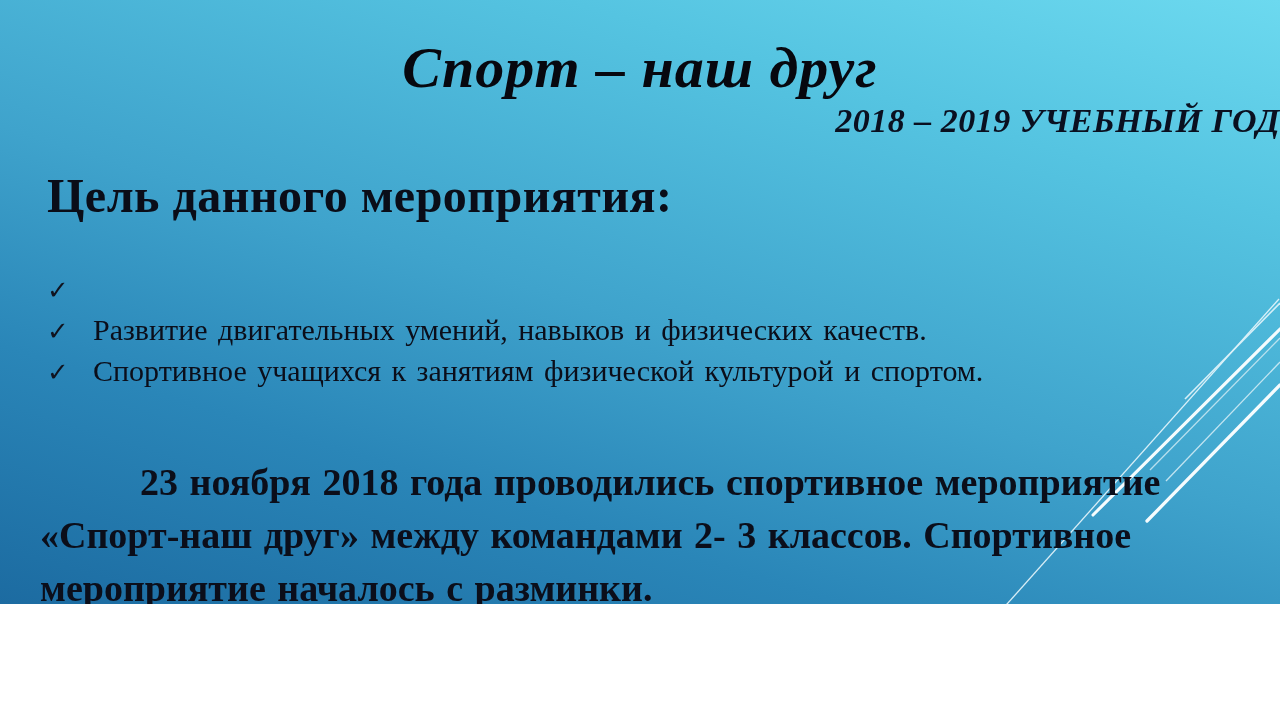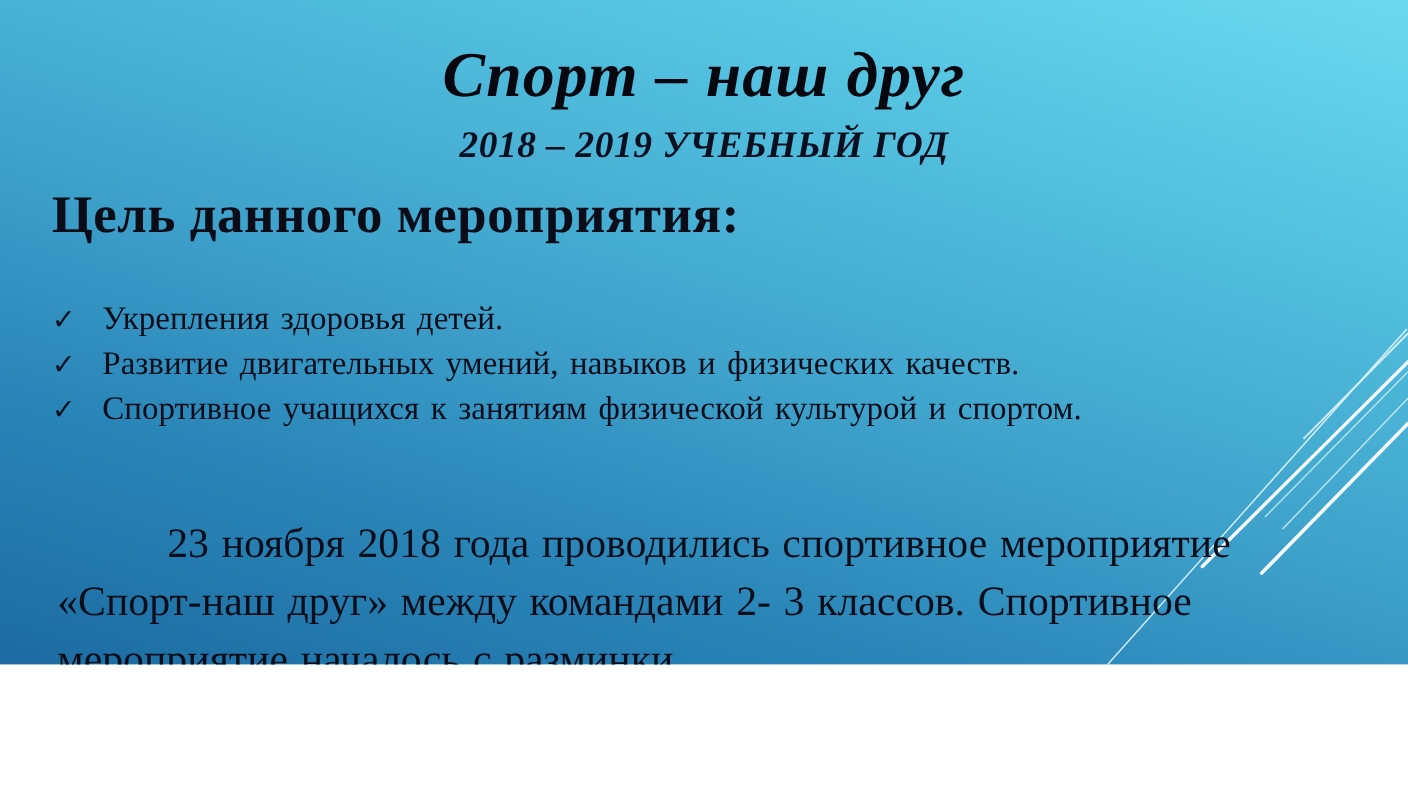--- a/index.html
+++ b/index.html
@@ -41,25 +41,25 @@
     margin: 0;
     text-align: center;
     font-size: 58px;
     font-weight: bold;
     font-style: italic;
     color: #07080f;
     letter-spacing: 1px;
   }
   .subtitle {
     position: absolute;
-    top: 114px;
+    top: 102px;
     left: 0;
     width: 100%;
     margin: 0;
-    text-align: center;
+    text-align: right;
     font-size: 34px;
     font-weight: bold;
     font-style: italic;
     color: #0a1020;
     letter-spacing: 0.5px;
   }
   .goal-heading {
     position: absolute;
     top: 168px;
     left: 47px;
@@ -90,26 +90,27 @@
     flex: 0 0 46px;
     font-family: "DejaVu Sans", sans-serif;
     font-size: 26px;
     color: #10131f;
   }
   .paragraph {
     position: absolute;
     top: 456px;
     left: 40px;
     width: 1180px;
-    margin: 12px;
+    margin: 0;
     font-size: 38px;
     line-height: 53px;
     color: #0b0e1a;
     text-indent: 100px;
     word-spacing: 2px;
+    font-weight: bold;
   }
 </style>
 </head>
 <body>
 
 <div class="slide">
 
   <svg class="decor-lines" viewBox="0 0 1280 720" xmlns="http://www.w3.org/2000/svg">
     <line x1="966" y1="650" x2="1279" y2="299" stroke="#e9f7fc" stroke-width="1.3" opacity="0.9"></line>
     <line x1="1093" y1="515" x2="1280" y2="329" stroke="#f6fcfe" stroke-width="3.1" stroke-linecap="round"></line>
@@ -121,21 +122,20 @@
 
   <h1 class="title">Спорт – наш друг</h1>
 
   <h2 class="subtitle">2018 – 2019 УЧЕБНЫЙ ГОД</h2>
 
   <h3 class="goal-heading">Цель данного мероприятия:</h3>
 
   <ul class="bullets">
     <li>
       <span class="check">✓</span>
-      <span class="bullet-text">Укрепления здоровья детей.</span>
     </li>
     <li>
       <span class="check">✓</span>
       <span class="bullet-text">Развитие двигательных умений, навыков и физических качеств.</span>
     </li>
     <li>
       <span class="check">✓</span>
       <span class="bullet-text">Спортивное учащихся к занятиям физической культурой и спортом.</span>
     </li>
   </ul>

